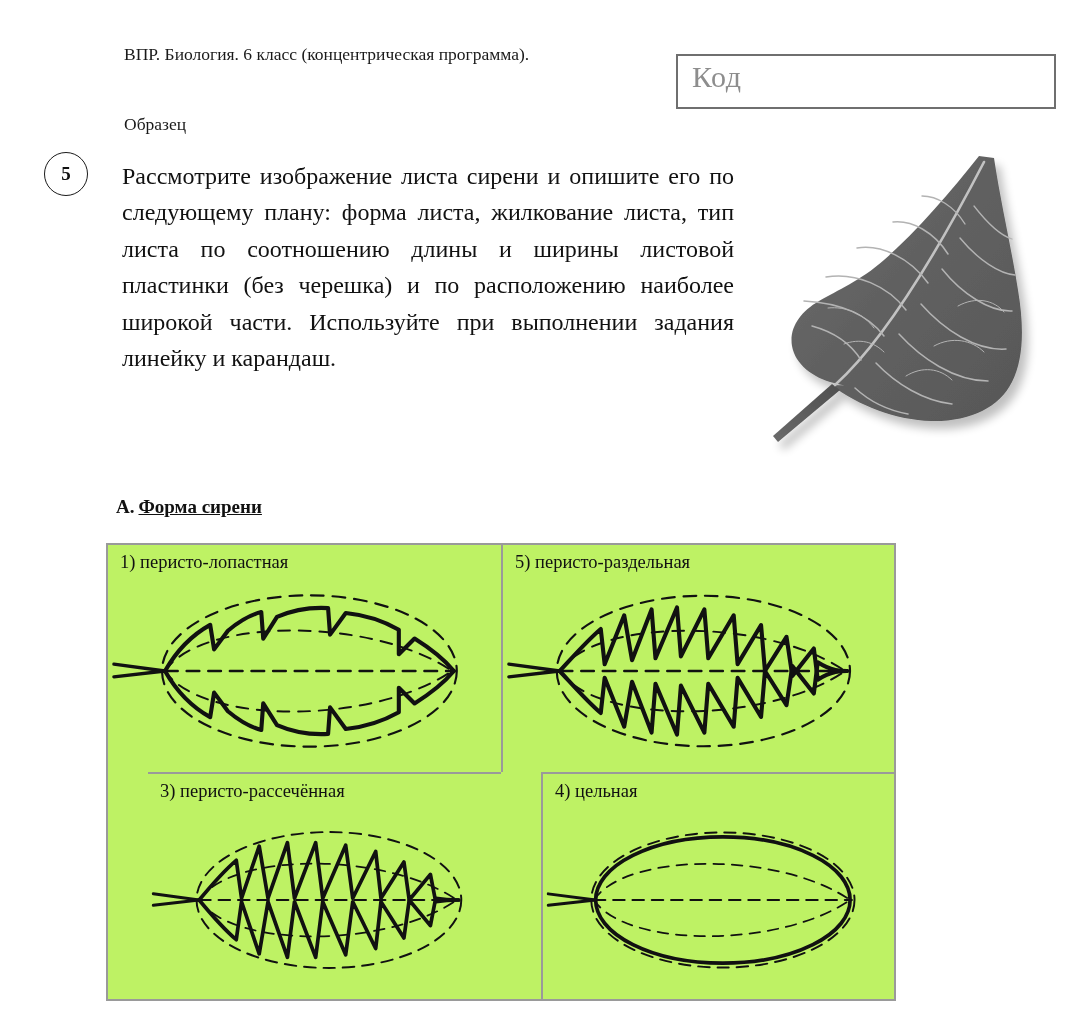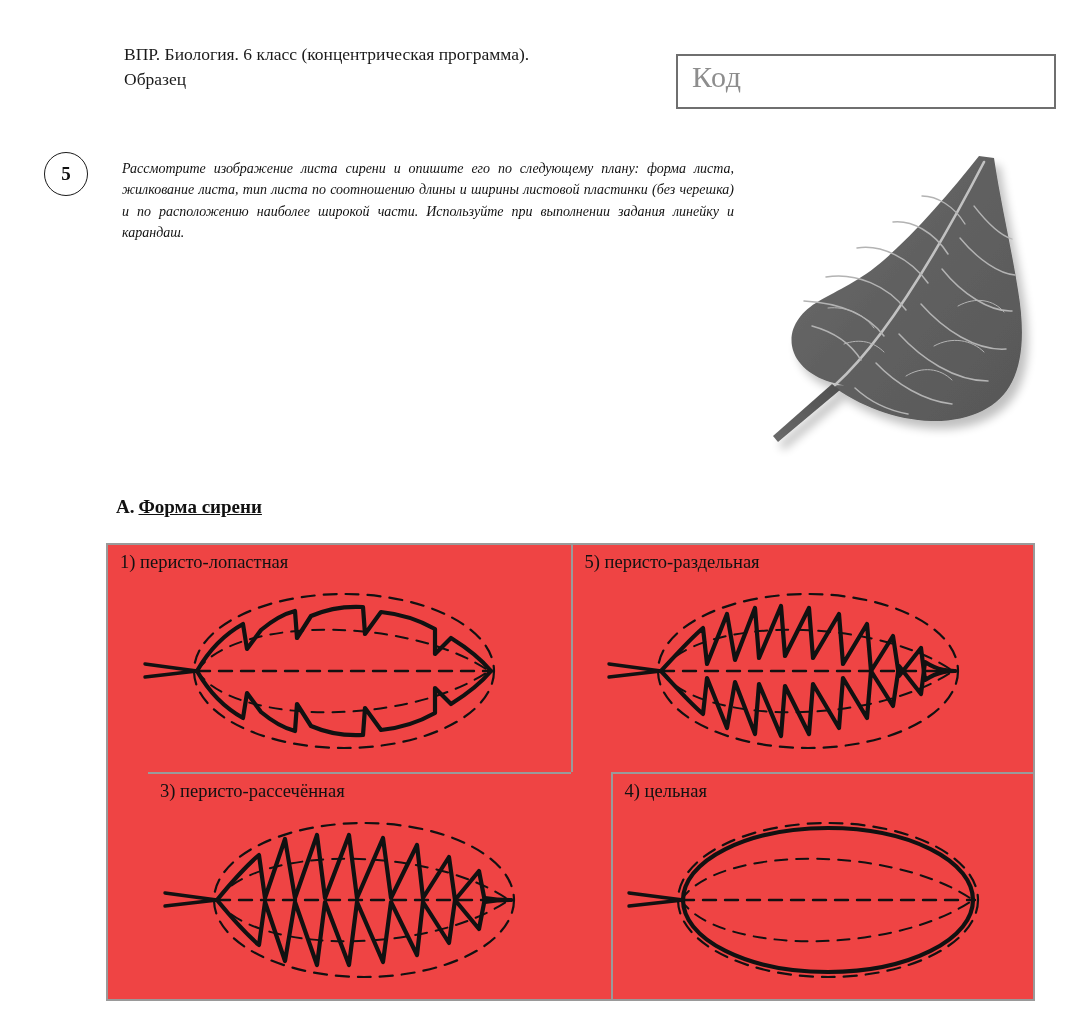--- a/index.html
+++ b/index.html
@@ -19,21 +19,21 @@
   
   #header-title {
     position: absolute;
     left: 124px;
     top: 42px;
     width: 510px;
     font-size: 17.5px;
     line-height: 1.45;
     color: #1a1a1a;
   }
-  #header-title .line2 { display: block; }
+  #header-title .line2 { display: block; margin-top: 45px; }
 
   #code-box {
     position: absolute;
     left: 652px;
     top: 54px;
     width: 380px;
     height: 55px;
     border: 2px solid #6f6f6f;
     box-sizing: border-box;
     background: #ffffff;
@@ -63,26 +63,25 @@
     justify-content: center;
     font-size: 19px;
     font-weight: bold;
   }
 
   #question-text {
     position: absolute;
     left: 122px;
     top: 158px;
     width: 612px;
-    font-size: 14px;
+    font-size: 24px;
     line-height: 1.52;
     text-align: justify;
     text-justify: inter-word;
     color: #111111;
-    font-style: italic;
   }
 
   #leaf-photo {
     position: absolute;
     left: 756px;
     top: 138px;
     width: 300px;
     height: 322px;
   }
 
@@ -96,28 +95,28 @@
     white-space: nowrap;
   }
   #section-a .letter { margin-right: 4px; }
   #section-a .underlined { text-decoration: underline; }
 
   
   #options-table {
     position: absolute;
     left: 106px;
     top: 543px;
-    width: 929px;
+    width: 790px;
     height: 458px;
     box-sizing: border-box;
     border: 2px solid #9a9a9a;
     display: grid;
     grid-template-columns: 1fr 1fr;
     grid-template-rows: 1fr 1fr;
-    background: #ef4444;
+    background: #bef264;
   }
   .option-cell {
     position: relative;
     box-sizing: border-box;
     overflow: hidden;
   }
   .option-cell.col-right { border-left: 2px solid #9a9a9a; }
   .option-cell.row-bottom { border-top: 2px solid #9a9a9a; margin-left: 40px; }
 
   .option-label {

